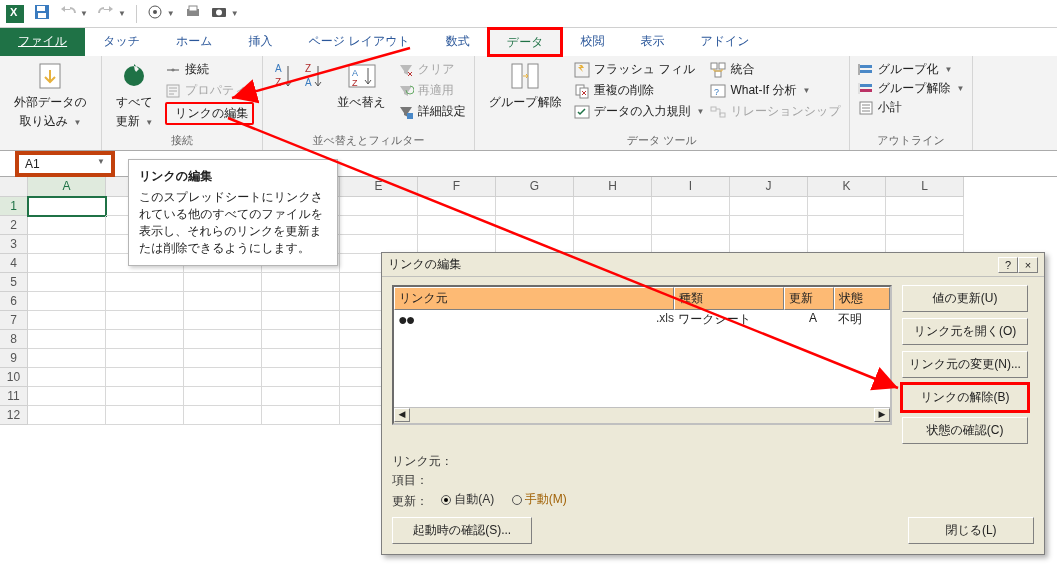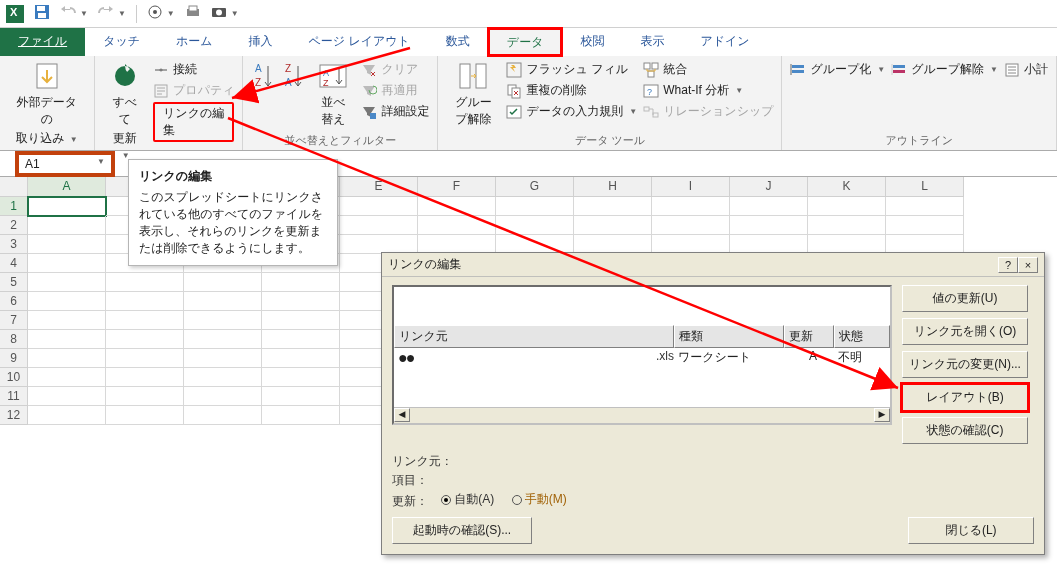--- a/index.html
+++ b/index.html
@@ -173,21 +173,21 @@
     border-bottom:1px solid #c0c0bc;
   }
   .dlg-body { padding:8px 10px; display:flex; gap:10px; }
   .list-box {
     background:#fff;
     border:2px inset #c0c0c0;
     width:500px; height:140px;
     font-size:12px;
     display:flex; flex-direction:column;
   }
-  .list-hdr { display:flex; background:#e5e5e5;margin-top:38px; }
+  .list-hdr { display:flex; background:#fdba74; }
   .list-hdr .lh {
     border:1px solid #fff; border-right-color:#808080; border-bottom-color:#808080;
     padding:2px 4px;
   }
   .list-row { display:flex; padding:1px 4px; background:#fff; }
   .dots { font-size:16px; letter-spacing:-2px; }
   .dlg-btncol { display:flex; flex-direction:column; gap:6px; }
   .winbtn {
     background:#ece9d8;
     border:1px solid #fff; border-right-color:#808080; border-bottom-color:#808080;
@@ -462,21 +462,21 @@
             </span>
           <span>リレーションシップ</span>
         </div>
       </div>
     </div>
     <div class="group-label">データ ツール</div>
   </div>
 
   <div class="group">
     <div class="group-top">
-      <div style="display:flex;flex-direction:row;gap:6px;">
+      <div style="display:flex;flex-direction:column;gap:0;">
         <div class="smallrow">
           <span class="ic">
               <svg viewBox="0 0 16 16">
                 <rect x="2" y="3" width="12" height="3" fill="#4a88c7"></rect>
                 <rect x="2" y="8" width="12" height="3" fill="#4a88c7"></rect>
                 <path d="M1 2v11" stroke="#666"></path>
               </svg>
             </span>
           <span>グループ化</span>
             <span class="arrow-down">▼</span>
@@ -759,21 +759,21 @@
         <div style="height:16px;background:#ece9d8;border-top:1px solid #c0c0c0;position:relative">
           <span style="position:absolute;left:0;width:16px;height:14px;border:1px solid #fff;border-right-color:#808080;border-bottom-color:#808080;text-align:center;font-size:9px">◀</span>
           <span style="position:absolute;right:0;width:16px;height:14px;border:1px solid #fff;border-right-color:#808080;border-bottom-color:#808080;text-align:center;font-size:9px">▶</span>
         </div>
       </div>
     </div>
     <div class="dlg-btncol">
       <div class="winbtn">値の更新(U)</div>
       <div class="winbtn">リンク元を開く(O)</div>
       <div class="winbtn">リンク元の変更(N)...</div>
-      <div class="winbtn hl">レイアウト(B)</div>
+      <div class="winbtn hl">リンクの解除(B)</div>
       <div class="winbtn">状態の確認(C)</div>
     </div>
   </div>
   <div class="formrow">リンク元：</div>
   <div class="formrow">項目：</div>
   <div class="formrow">
     <span>更新：</span>
     &nbsp;&nbsp;
     <span class="radio">
         <span class="radio-dot on"></span>

